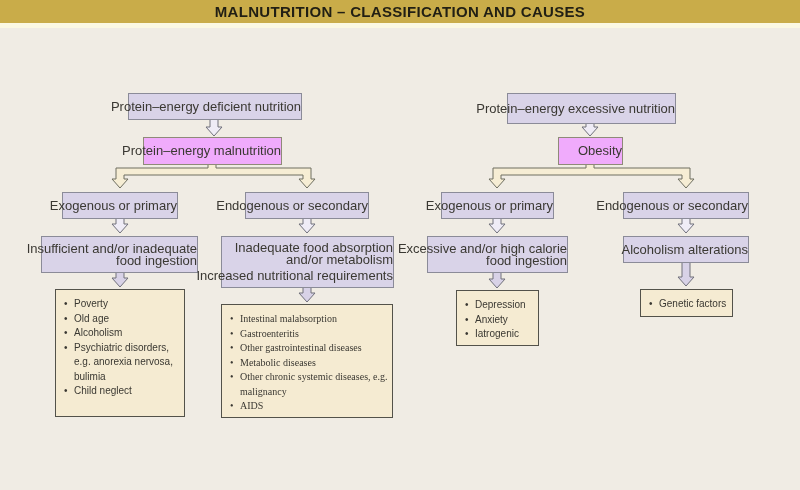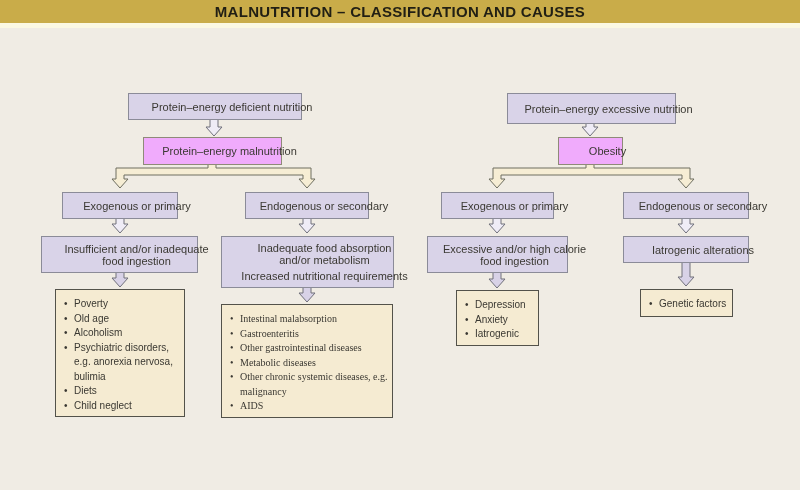--- a/index.html
+++ b/index.html
@@ -10,22 +10,22 @@
     color:#3a3832;
   }
   .titlebar{
     position:absolute;left:0;top:0;width:800px;height:23px;
     background:#c9ac49;display:flex;align-items:center;justify-content:center;
     font-size:15px;font-weight:bold;letter-spacing:.3px;color:#211f14;
   }
   .titlestrip{position:absolute;left:0;top:23px;width:800px;height:5px;background:#fbf8e2;}
   svg.overlay{position:absolute;left:0;top:0;}
   .box{position:absolute;box-sizing:border-box;display:flex;flex-direction:column;
-       align-items:center;justify-content:center;text-align:center;
-       font-size:11px;line-height:12px;padding-left:34px;}
+       align-items:flex-end;justify-content:center;text-align:center;
+       font-size:13px;line-height:12px;padding-left:34px;}
   .lav{background:#d9d3e8;border:1px solid #8b8b98;}
   .cream{background:#f0abfc;border:1px solid #8f8a79;}
   .listbox{position:absolute;box-sizing:border-box;background:#f5ebd2;border:1px solid #53524a;
        font-size:10px;line-height:14.5px;padding:7px 3px 5px 8px;}
   .listbox ul{margin:0;padding:0;list-style:none;}
   .listbox li{position:relative;padding-left:10px;}
   .listbox li::before{content:"\2022";position:absolute;left:0;top:0;}
   .gap{margin-top:4px;}
   .nw{white-space:nowrap;}
 </style>
@@ -82,21 +82,20 @@
     <span class="nw">and/or metabolism</span>
     <span class="nw gap">Increased nutritional requirements</span>
   </div>
 
   <div class="listbox" style="left:55px;top:289px;width:130px;height:128px;">
     <ul>
       <li>Poverty</li>
       <li>Old age</li>
       <li>Alcoholism</li>
       <li>Psychiatric disorders, e.g. anorexia nervosa, bulimia</li>
-      <li>Diets</li>
       <li>Child neglect</li>
     </ul>
   </div>
 
   <div class="listbox" style="left:221px;top:304px;width:172px;height:114px;font-family:Liberation Serif, serif;">
     <ul>
       <li>Intestinal malabsorption</li>
       <li>Gastroenteritis</li>
       <li>Other gastrointestinal diseases</li>
       <li>Metabolic diseases</li>
@@ -120,21 +119,21 @@
   <div class="box lav" style="left:623px;top:192px;width:126px;height:27px;">
     <span class="nw">Endogenous or secondary</span>
   </div>
 
   <div class="box lav" style="left:427px;top:236px;width:141px;height:37px;">
     <span class="nw">Excessive and/or high calorie</span>
     <span class="nw">food ingestion</span>
   </div>
 
   <div class="box lav" style="left:623px;top:236px;width:126px;height:27px;">
-    <span class="nw">Iatrogenic alterations</span>
+    <span class="nw">Alcoholism alterations</span>
   </div>
 
   <div class="listbox" style="left:456px;top:290px;width:83px;height:56px;">
     <ul>
       <li>Depression</li>
       <li>Anxiety</li>
       <li>Iatrogenic</li>
     </ul>
   </div>
 

